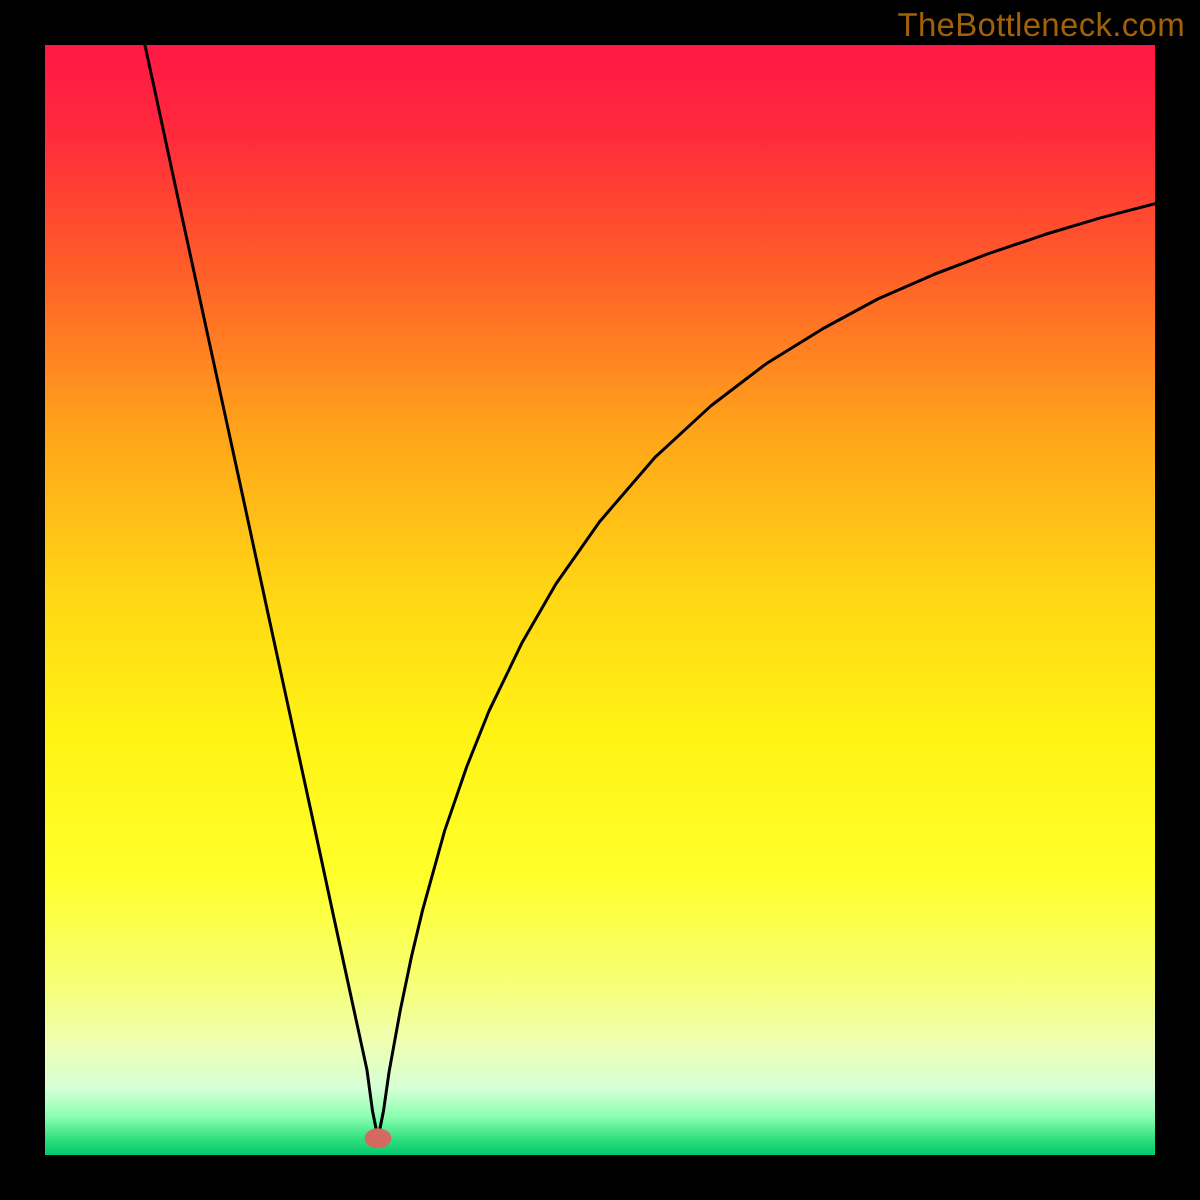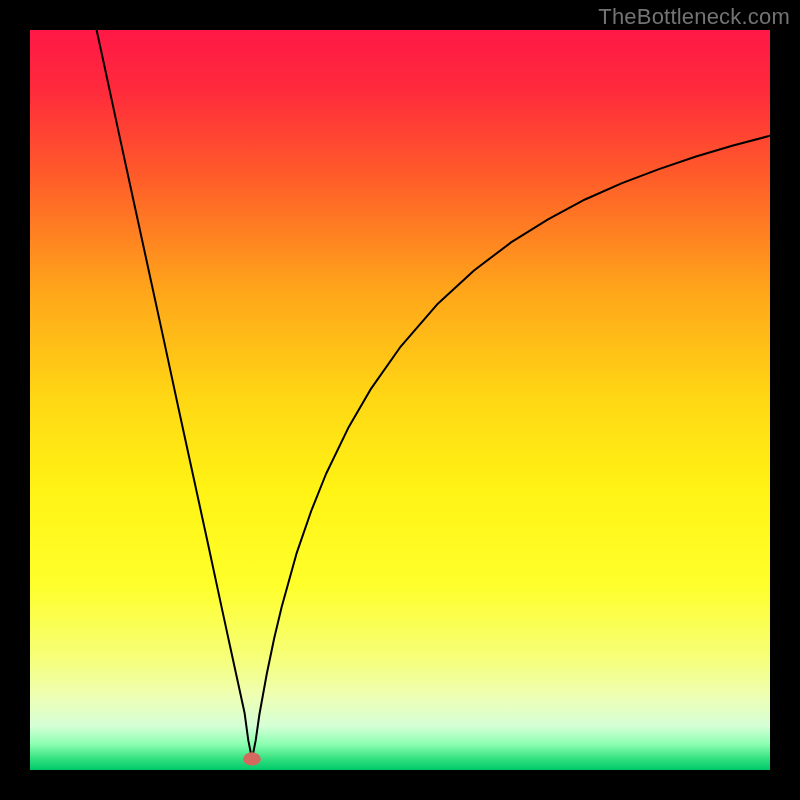--- a/index.html
+++ b/index.html
@@ -14,21 +14,21 @@
   .frame {
     position: relative;
     width: 800px;
     height: 800px;
     background: #000;
   }
   .watermark {
     position: absolute;
     top: 4px;
     right: 10px;
-    color: #737373;
+    color: #a16207;
     font-size: 22px;
     font-weight: 500;
     letter-spacing: 0.2px;
     font-family: Arial, Helvetica, sans-serif;
     z-index: 10;
   }
   .plot-area {
     position: absolute;
     left: 30px;
     top: 30px;

